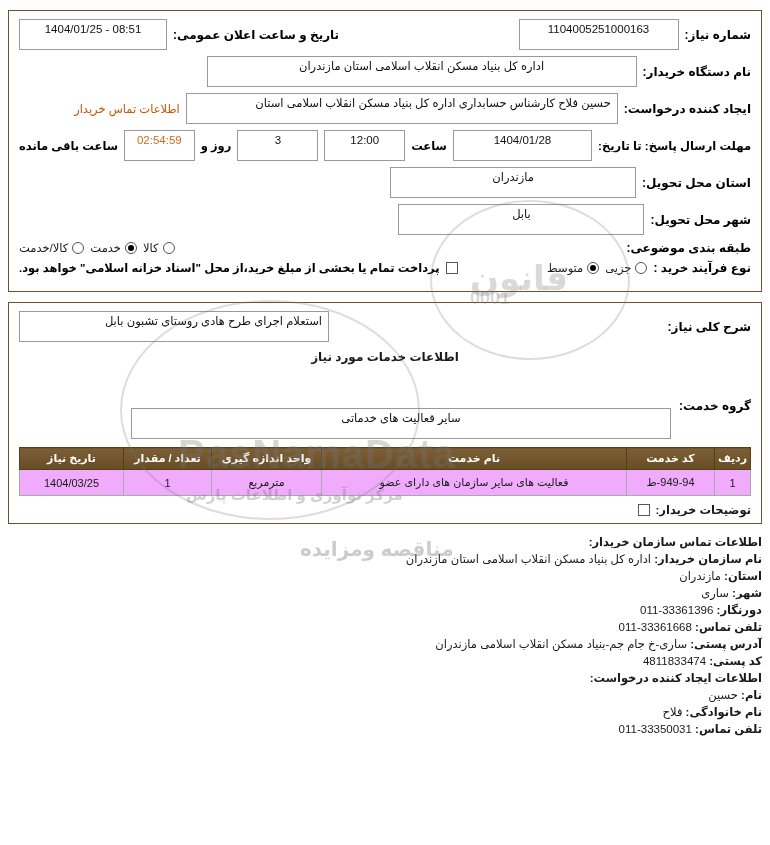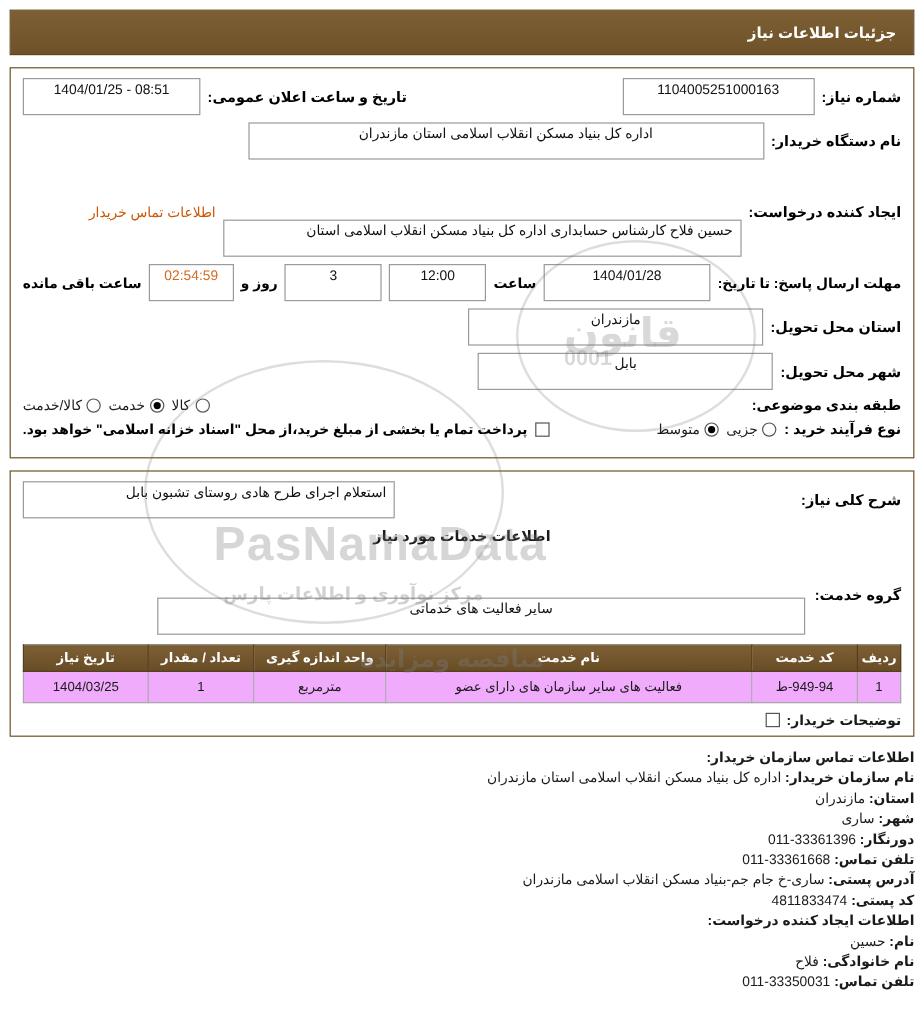--- a/index.html
+++ b/index.html
@@ -60,21 +60,21 @@
     height: 31px;
     line-height: 19px;
     padding: 0 6px;
     font-size: 11.5px;
     color: #111;
     text-align: center;
     overflow: hidden;
     white-space: nowrap;
   }
   .fld.ltr { direction: ltr; }
-  .fld.rt { text-align: right; margin-top: 44px; }
+  .fld.rt { text-align: right; }
 
   
   .w-reqno { width: 160px; }
   .w-org  { width: 430px; }
   .w-creator { width: 432px; text-align: right; }
   .w-date { width: 148px; }
   .w-deadline { width: 160px; }
   .w-time { width: 92px; }
   .w-days { width: 92px; }
   .w-remain { width: 80px; color:#d2691e; }
@@ -211,23 +211,20 @@
   <div class="wm">
     <div class="circle c1"></div>
     <div class="circle c2"></div>
     <div class="bigtxt t1">PasNamaData</div>
     <div class="bigtxt t2">مرکز نوآوری و اطلاعات پارس</div>
     <div class="bigtxt t3">مناقصه ومزایده</div>
     <div class="bigtxt t5">قانون</div>
     <div class="bigtxt t6">0001</div>
   </div>
 
-  <div class="titlebar">
-    <div class="title">جزئیات اطلاعات نیاز</div>
-  </div>
 
   <div class="panel">
 
     <div class="row">
       <span class="lbl">شماره نیاز:</span>
       <span class="fld w-reqno ltr">1104005251000163</span>
       <span class="spacer"></span>
       <span class="lbl">تاریخ و ساعت اعلان عمومی:</span>
       <span class="fld w-date ltr">1404/01/25 - 08:51</span>
     </div>

